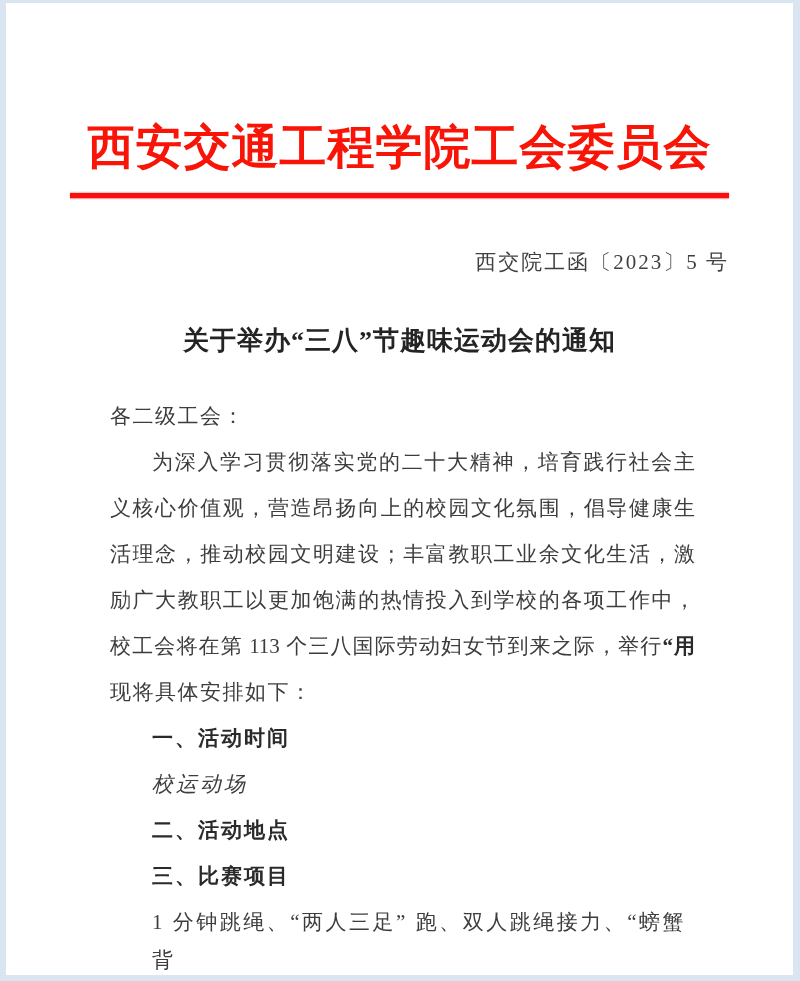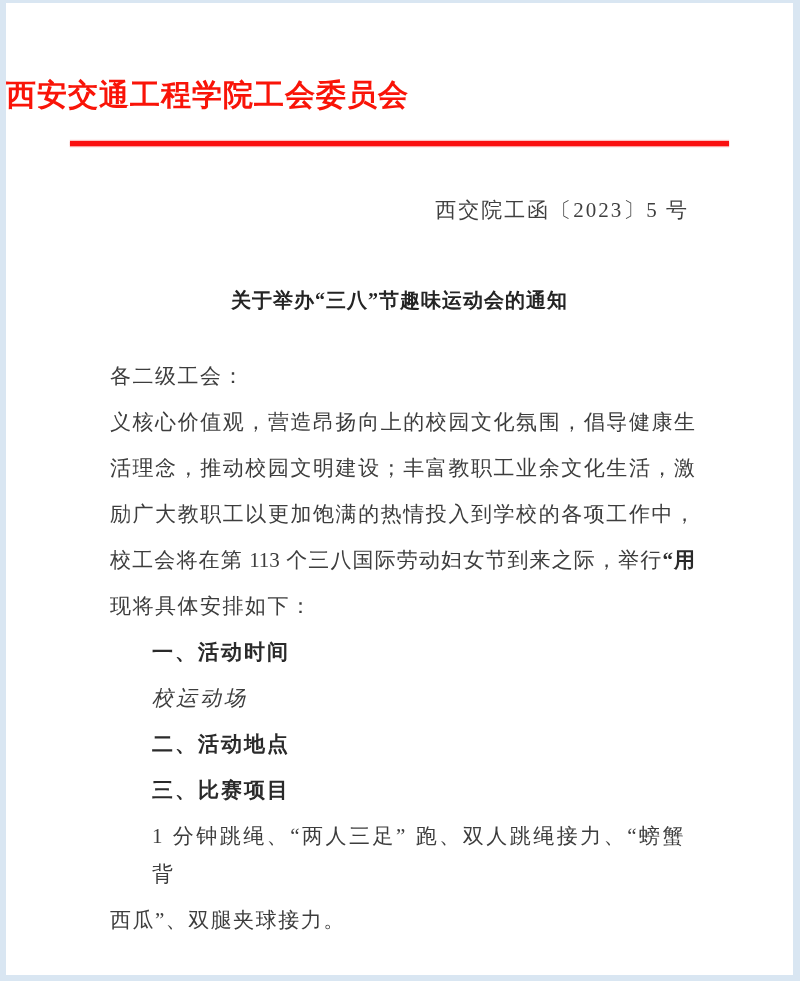--- a/index.html
+++ b/index.html
@@ -11,49 +11,49 @@
     font-family: "Liberation Serif", "DejaVu Serif", serif;
     overflow: hidden;
   }
   .page {
     position: absolute;
     top: 3px; left: 6px; right: 7px; bottom: 6px;
     background: #ffffff;
   }
   
   .letterhead {
-    padding-top: 62px;
-    text-align: left;
-    font-size: 30px;
+    padding-top: 114px;
+    text-align: center;
+    font-size: 47px;
     line-height: 60px;
     font-weight: bold;
     letter-spacing: 1px;
     color: #f91408;
   }
   .red-rule {
     height: 5px;
     margin: 16px 64px 0 64px;
     background: #fa0f0f;
     box-shadow: 0 1px 1px rgba(250, 80, 80, 0.55), 0 -1px 1px rgba(250, 80, 80, 0.35);
   }
   
   .doc-number {
     margin-top: 50px;
-    padding-right: 104px;
+    padding-right: 64px;
     text-align: right;
     font-size: 21px;
     line-height: 28px;
     letter-spacing: 2px;
     color: #3f3f3f;
   }
   
   .notice-title {
-    margin: 60px 0 0 0;
+    margin: 48px 0 0 0;
     text-align: center;
-    font-size: 20px;
+    font-size: 26px;
     line-height: 33px;
     font-weight: bold;
     letter-spacing: 1px;
     color: #242424;
   }
   
   .body-text {
     margin: 40px 104px 0 104px;   
     width: 585px;
     font-size: 21px;
@@ -90,20 +90,21 @@
   <div class="letterhead">西安交通工程学院工会委员会</div>
 
   <div class="red-rule"></div>
 
   <div class="doc-number">西交院工函〔2023〕5 号</div>
 
   <h1 class="notice-title">关于举办“三八”节趣味运动会的通知</h1>
 
   <div class="body-text">
       <div class="line"><span>各二级工会：</span></div>
+      <div class="line indent stretch"><span>为深入学习贯彻落实党的二十大精神，培育践行社会主</span></div>
       <div class="line stretch"><span>义核心价值观，营造昂扬向上的校园文化氛围，倡导健康生</span></div>
       <div class="line stretch"><span>活理念，推动校园文明建设；丰富教职工业余文化生活，激</span></div>
       <div class="line stretch"><span>励广大教职工以更加饱满的热情投入到学校的各项工作中，</span></div>
       <div class="line stretch"><span>校工会将在第 113 个三八国际劳动妇女节到来之际，举行</span><span class="b">“用</span></div>
       <div class="line"><span>现将具体安排如下：</span></div>
       <div class="line indent heading"><span class="b">一、活动时间</span></div>
       <div class="line indent kaiti"><span>校运动场</span></div>
       <div class="line indent heading"><span class="b">二、活动地点</span></div>
       <div class="line indent heading"><span class="b">三、比赛项目</span></div>
       <div class="line indent wide"><span>1 分钟跳绳、“两人三足” 跑、双人跳绳接力、“螃蟹背</span></div>

